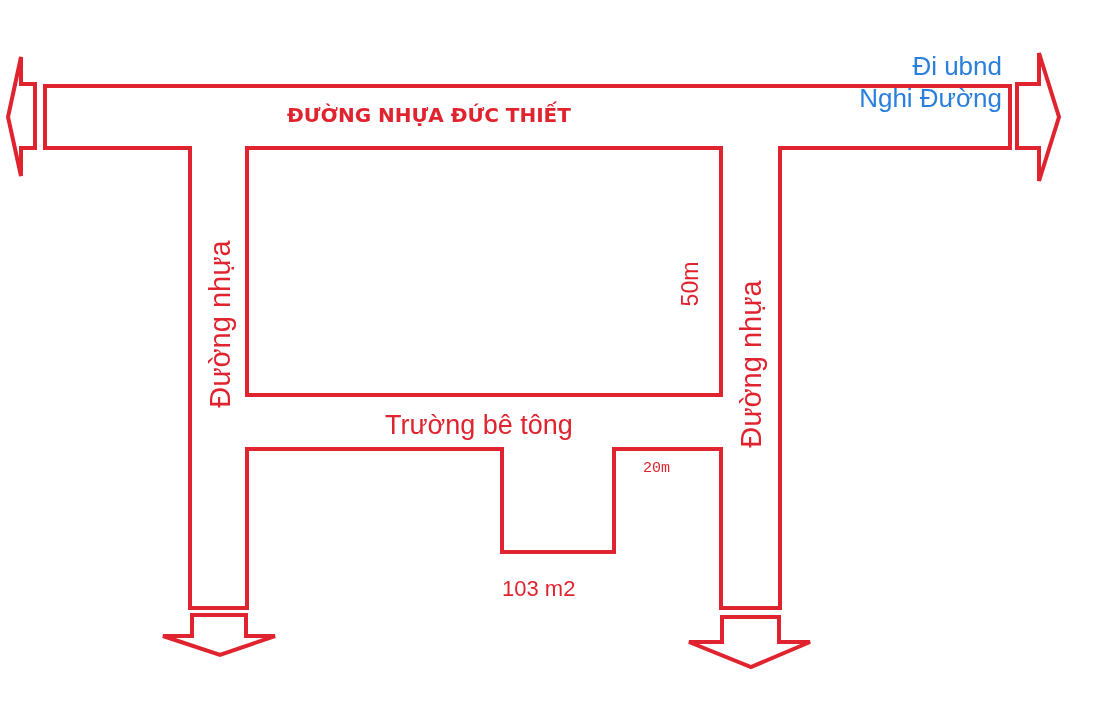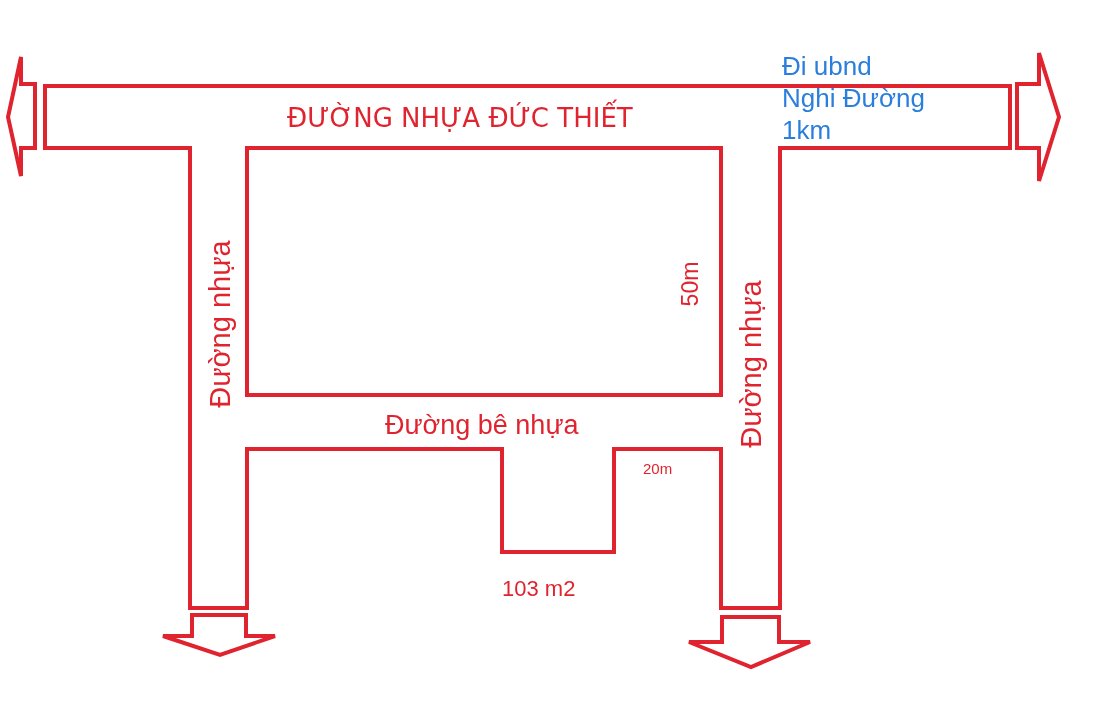--- a/index.html
+++ b/index.html
@@ -1,21 +1,21 @@
 <!DOCTYPE html>
 <html><head>
   <meta charset="utf-8">
   <style>
     html, body { margin: 0; padding: 0; background: #ffffff; }
     body { width: 1093px; height: 720px; position: relative; overflow: hidden; font-family: "Liberation Sans", sans-serif; }
     svg.map { position: absolute; left: 0; top: 0; }
     .lbl { position: absolute; white-space: nowrap; }
     .red { color: #e0242f; }
     .blue { color: #2a7fdc; }
-    .title { font-family: "DejaVu Sans", sans-serif; font-weight: normal; font-size: 26px; letter-spacing: 0px; }
+    .title { font-family: "DejaVu Sans", sans-serif; font-weight: bold; font-size: 20px; letter-spacing: 0px; }
     .vert { transform-origin: center center; transform: rotate(-90deg); }
   </style>
 </head>
 <body>
 
 <svg class="map" width="1093" height="720" viewBox="0 0 1093 720" xmlns="http://www.w3.org/2000/svg">
   <g fill="none" stroke="#e0242f" stroke-width="4" stroke-linejoin="miter">
 
     <path d="M45 86 L1010 86 L1010 148 L780 148 L780 608 L721 608 L721 449 L614 449 L614 552 L502 552 L502 449 L247 449 L247 608 L190 608 L190 148 L45 148 Z"></path>
 
@@ -26,29 +26,28 @@
     <path d="M1017 84 L1017 148 L1039 148 L1039 181 L1059 117 L1039 53 L1039 84 Z"></path>
 
     <path d="M192 615 L246 615 L246 636 L275 636 L220 655 L163 636 L192 636 Z"></path>
 
     <path d="M722 617 L779 617 L779 642 L810 642 L751 667 L689 642 L722 642 Z"></path>
   </g>
 </svg>
 
 <div class="lbl red title" style="left:287px; top:103px;">ĐƯỜNG NHỰA ĐỨC THIẾT</div>
 
-<div class="lbl blue" style="left:782px; top:50px; width:220px; text-align:left; font-size:26px; line-height:32px;">
+<div class="lbl blue" style="left:782px; top:50px; width:220px; text-align:right; font-size:26px; line-height:32px;">
   <div>Đi ubnd</div>
   <div>Nghi Đường</div>
-  <div>1km</div>
 </div>
 
 <div class="lbl red vert" style="left:120px; top:307px; width:200px; height:34px; font-size:29px; line-height:34px; text-align:center;">Đường nhựa</div>
 
 <div class="lbl red vert" style="left:651px; top:347px; width:200px; height:34px; font-size:29px; line-height:34px; text-align:center;">Đường nhựa</div>
 
 <div class="lbl red vert" style="left:660px; top:271px; width:60px; height:26px; font-size:23px; line-height:26px; text-align:center;">50m</div>
 
-<div class="lbl red" style="left:385px; top:410px; font-size:27px;">Đường bê nhựa</div>
+<div class="lbl red" style="left:385px; top:410px; font-size:27px;">Trường bê tông</div>
 
-<div class="lbl red" style="left:643px; top:460px; font-size:15px; font-family:Liberation Sans, sans-serif;">20m</div>
+<div class="lbl red" style="left:643px; top:460px; font-size:15px; font-family:Liberation Mono, monospace;">20m</div>
 
 <div class="lbl red" style="left:502px; top:576px; font-size:22px;">103 m2</div>
 
 </body></html>

